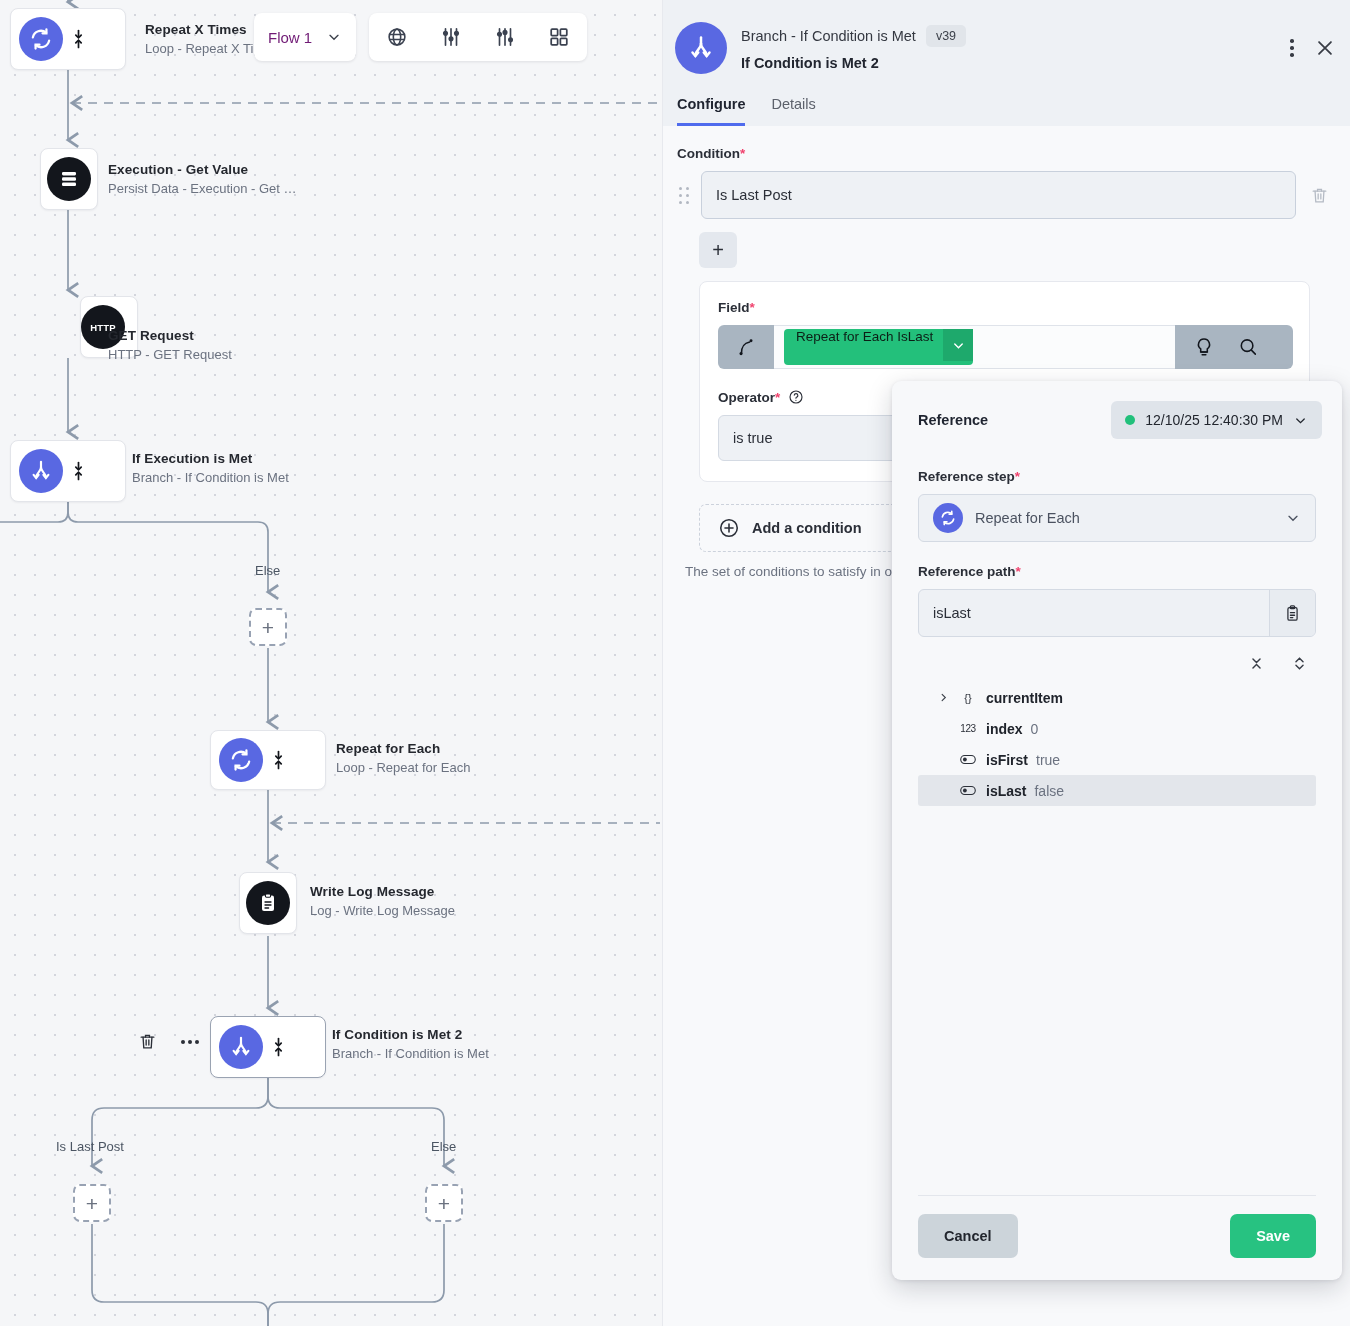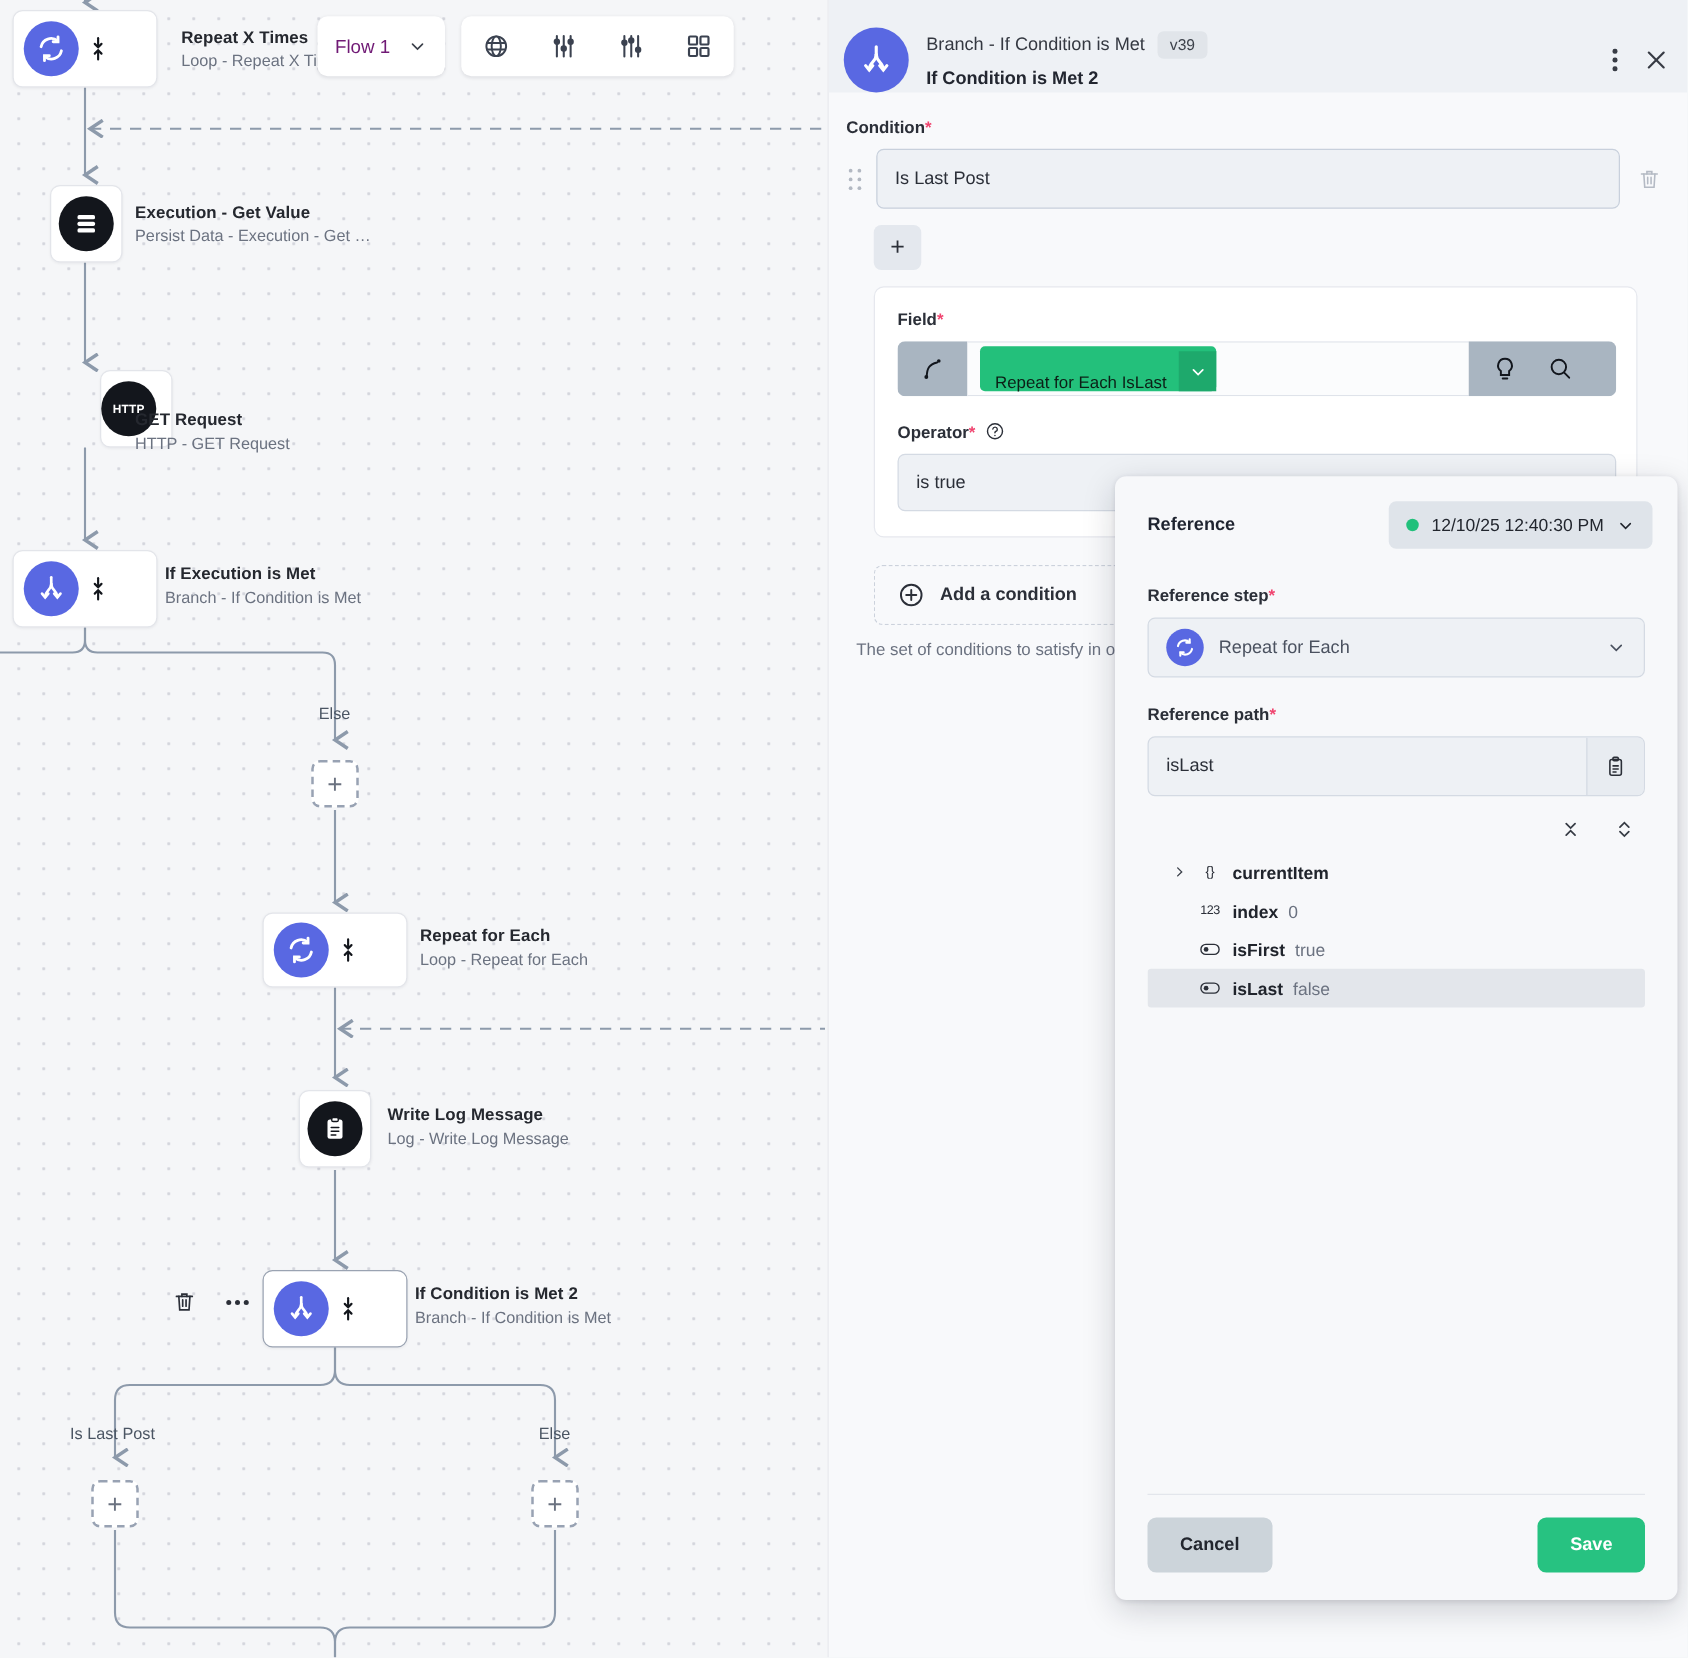--- a/index.html
+++ b/index.html
@@ -129,21 +129,21 @@
   .fieldctl .lead {
     width:56px; background:#a9b5c1; display:flex; align-items:center; justify-content:center;
     color:#12161d;
   }
   .fieldctl .body {
     flex:1; background:#fbfcfd; border-top:1px solid #dfe3ea; border-bottom:1px solid #dfe3ea;
     display:flex; align-items:center; padding-left:10px; gap:0;
   }
   .chip {
     background:#23c07b; color:#0c1f16; font-size:13.5px; border-radius:4px;
-    height:36px; display:flex; align-items:flex-end; padding-left:12px;
+    height:36px; display:flex; align-items:flex-start; padding-left:12px;
   }
   .chip .cv { background:#1ea96c; width:30px; height:32px; display:flex; align-items:center; justify-content:center; margin-left:10px;}
   .fieldctl .tail {
     width:118px; background:#a9b5c1; display:flex; align-items:center; gap:22px;
     padding-left:18px; color:#12161d;
   }
   .op-label { margin-top:20px; display:flex; align-items:center; gap:8px;}
   .opinput {
     margin-top:10px; height:46px; background:#eef1f5; border:1px solid #d4dae3; border-radius:6px;
     display:flex; align-items:center; padding:0 14px; font-size:14.5px; color:#2b2f38;
@@ -479,20 +479,24 @@
             <i style="width:3.6px;height:3.6px;background:#383c45;border-radius:50%;display:block;"></i>
             <i style="width:3.6px;height:3.6px;background:#383c45;border-radius:50%;display:block;"></i>
             <i style="width:3.6px;height:3.6px;background:#383c45;border-radius:50%;display:block;"></i>
           </span>
           <span style="display:flex;">
             <svg width="22" height="22" viewBox="0 0 24 24" fill="none" stroke="#383c45" stroke-width="1.9" stroke-linecap="round">
                 <path d="M5.5 5.5 18.5 18.5M18.5 5.5 5.5 18.5"></path>
               </svg>
           </span>
         </div>
+      </div>
+      <div class="tabs">
+        <div class="tab active">Configure</div>
+        <div class="tab">Details</div>
       </div>
     </div>
 
     <div id="panel-body">
       <div class="fld-label">
         <span>Condition</span><span class="req">*</span>
       </div>
 
       <div class="cond-row">
         <div class="drag">

